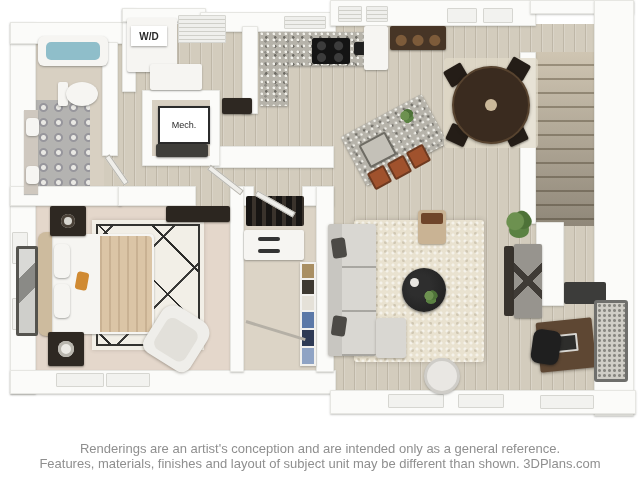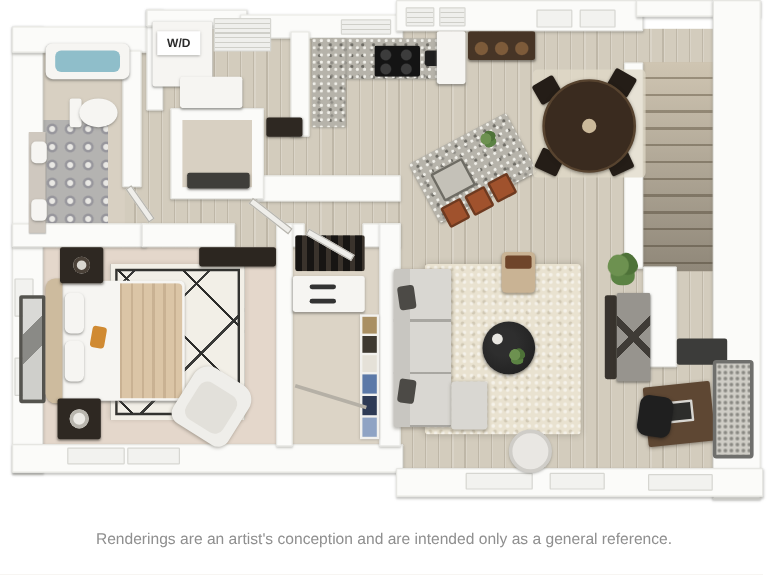--- a/index.html
+++ b/index.html
@@ -113,20 +113,21 @@
   <div class="item whitebox" style="left:58px;top:82px;width:10px;height:24px;"></div>
   <div class="item whitebox" style="left:66px;top:82px;width:32px;height:24px;border-radius:50%;"></div>
   <div class="item" style="left:24px;top:110px;width:14px;height:84px;background:#cfc8bf;box-shadow:0 1px 1px rgba(90,90,85,.4);"></div>
   <div class="item whitebox" style="left:26px;top:118px;width:13px;height:18px;border-radius:4px;"></div>
   <div class="item whitebox" style="left:26px;top:166px;width:13px;height:18px;border-radius:4px;"></div>
 
   <div class="item whitebox" style="left:127px;top:18px;width:50px;height:54px;"></div>
   <div class="tag" style="left:131px;top:26px;width:36px;height:20px;font-weight:bold;font-size:10px;">W/D</div>
   <div class="item whitebox" style="left:150px;top:64px;width:52px;height:26px;"></div>
   <div class="item window-sill slat" style="left:178px;top:15px;width:46px;height:26px;"></div>
+  <div class="tag" style="left:158px;top:106px;width:48px;height:34px;border:2px solid #2b2b2b;font-size:9px;">Mech.</div>
   <div class="item dark" style="left:156px;top:144px;width:52px;height:13px;background:#3f3e3a;"></div>
   <div class="item dark" style="left:222px;top:98px;width:30px;height:16px;"></div>
 
   <div class="item granite" style="left:260px;top:32px;width:122px;height:34px;"></div>
   <div class="item granite" style="left:260px;top:32px;width:28px;height:74px;"></div>
   <div class="item" style="left:312px;top:38px;width:38px;height:26px;background:#141414;border-radius:2px;
        background-image:radial-gradient(circle at 25% 30%, #3c3c3c 0 4px, rgba(0,0,0,0) 5px),
        radial-gradient(circle at 70% 30%, #3c3c3c 0 4px, rgba(0,0,0,0) 5px),
        radial-gradient(circle at 25% 75%, #3c3c3c 0 4px, rgba(0,0,0,0) 5px),
        radial-gradient(circle at 70% 75%, #3c3c3c 0 4px, rgba(0,0,0,0) 5px);"></div>
@@ -220,13 +221,14 @@
        background-image:radial-gradient(circle, rgba(90,90,85,.6) 0 1px, rgba(0,0,0,0) 2px);background-size:5px 5px;"></div>
 
   <div class="item" style="left:200px;top:190px;width:40px;height:4px;background:#efeeea;border:1px solid #b7b5ae;transform-origin:right center;transform:rotate(38deg);"></div>
   <div class="item" style="left:256px;top:190px;width:42px;height:4px;background:#efeeea;border:1px solid #b7b5ae;transform-origin:left center;transform:rotate(30deg);"></div>
   <div class="item" style="left:104px;top:156px;width:4px;height:32px;background:#efeeea;border:1px solid #b7b5ae;transform-origin:center top;transform:rotate(-35deg);"></div>
 
 </div>
 
 <div id="disclaimer">
   <div>Renderings are an artist's conception and are intended only as a general reference.</div>
+  <div>Features, materials, finishes and layout of subject unit may be different than shown. 3DPlans.com</div>
 </div>
 
 </body></html>

